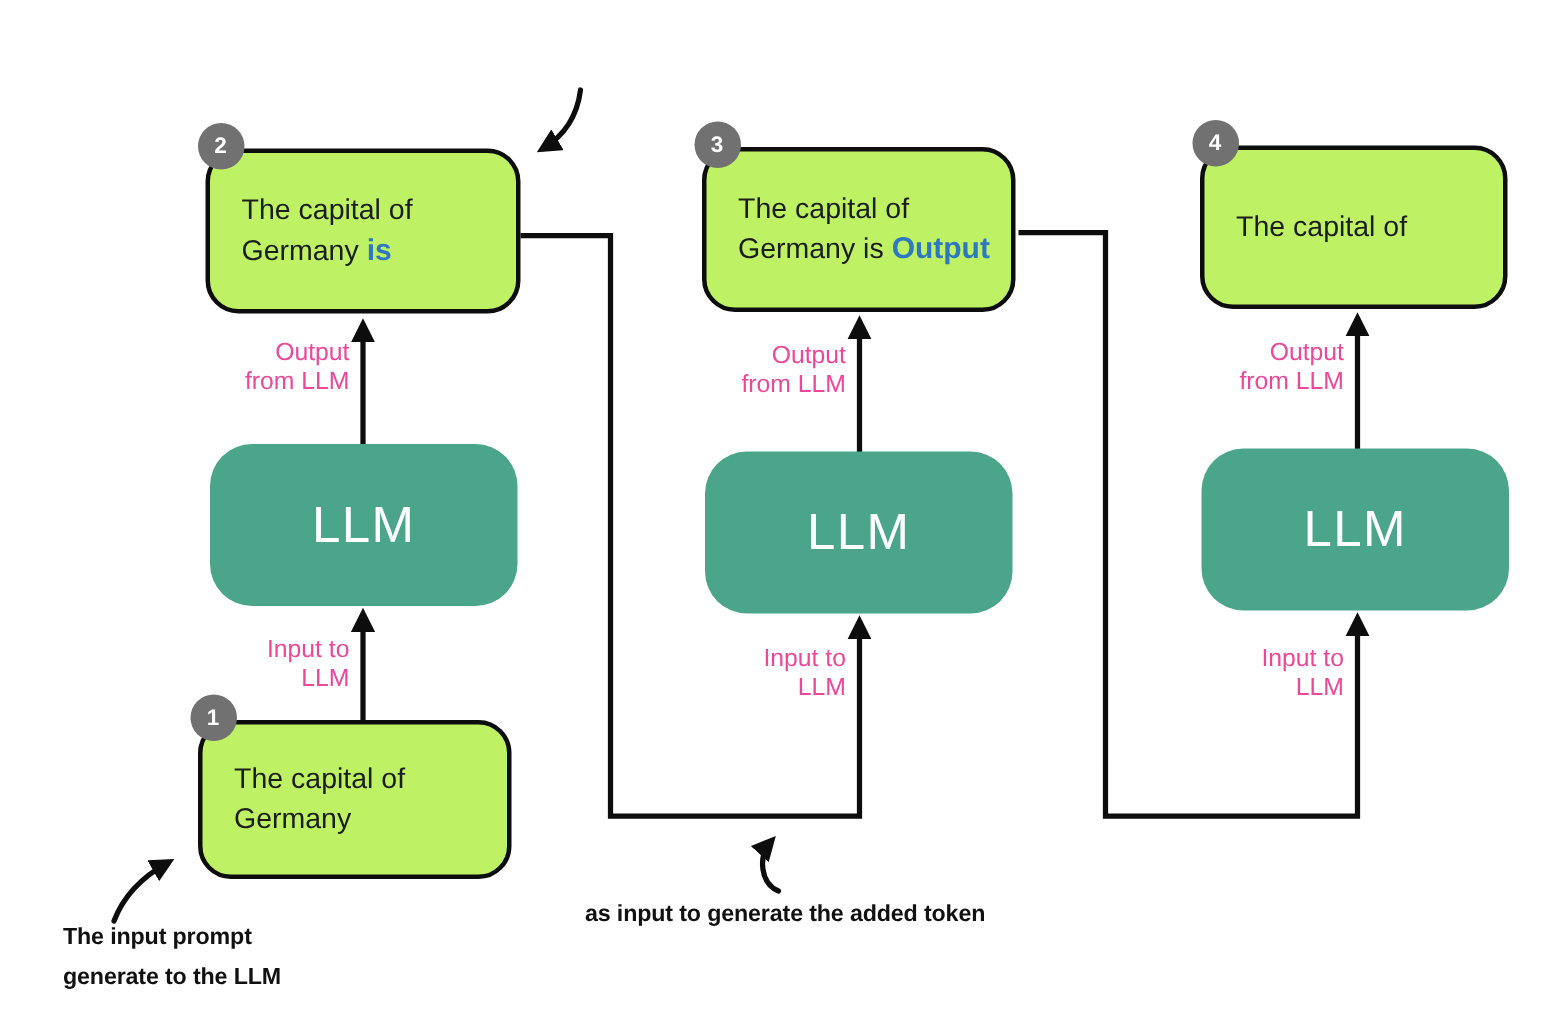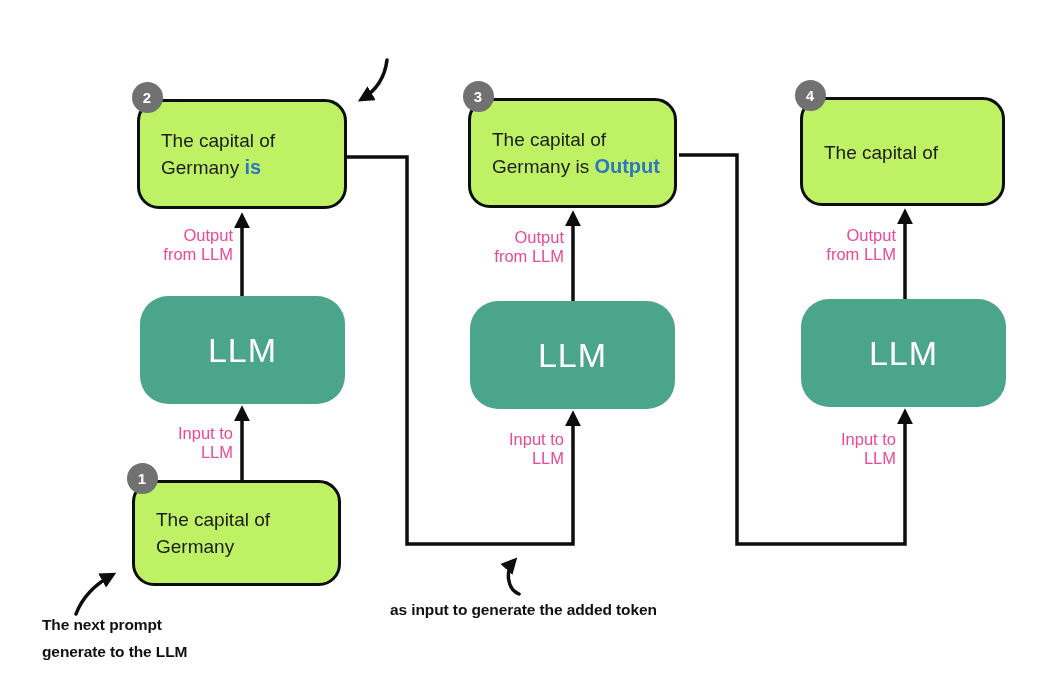--- a/index.html
+++ b/index.html
@@ -132,20 +132,20 @@
   <div class="flow-label" style="right:478px;top:430px;">
     <div>Input to</div>
     <div>LLM</div>
   </div>
   <div class="flow-label" style="right:146px;top:430px;">
     <div>Input to</div>
     <div>LLM</div>
   </div>
 
   <div class="annotation bottom" style="left:42px;top:611px;">
-    <div>The next prompt</div>
+    <div>The input prompt</div>
     <div>generate to the LLM</div>
   </div>
   <div class="annotation bottom" style="left:390px;top:596px;">
     <div>as input to generate the added token</div>
   </div>
 
 </div>
 
 </body></html>

